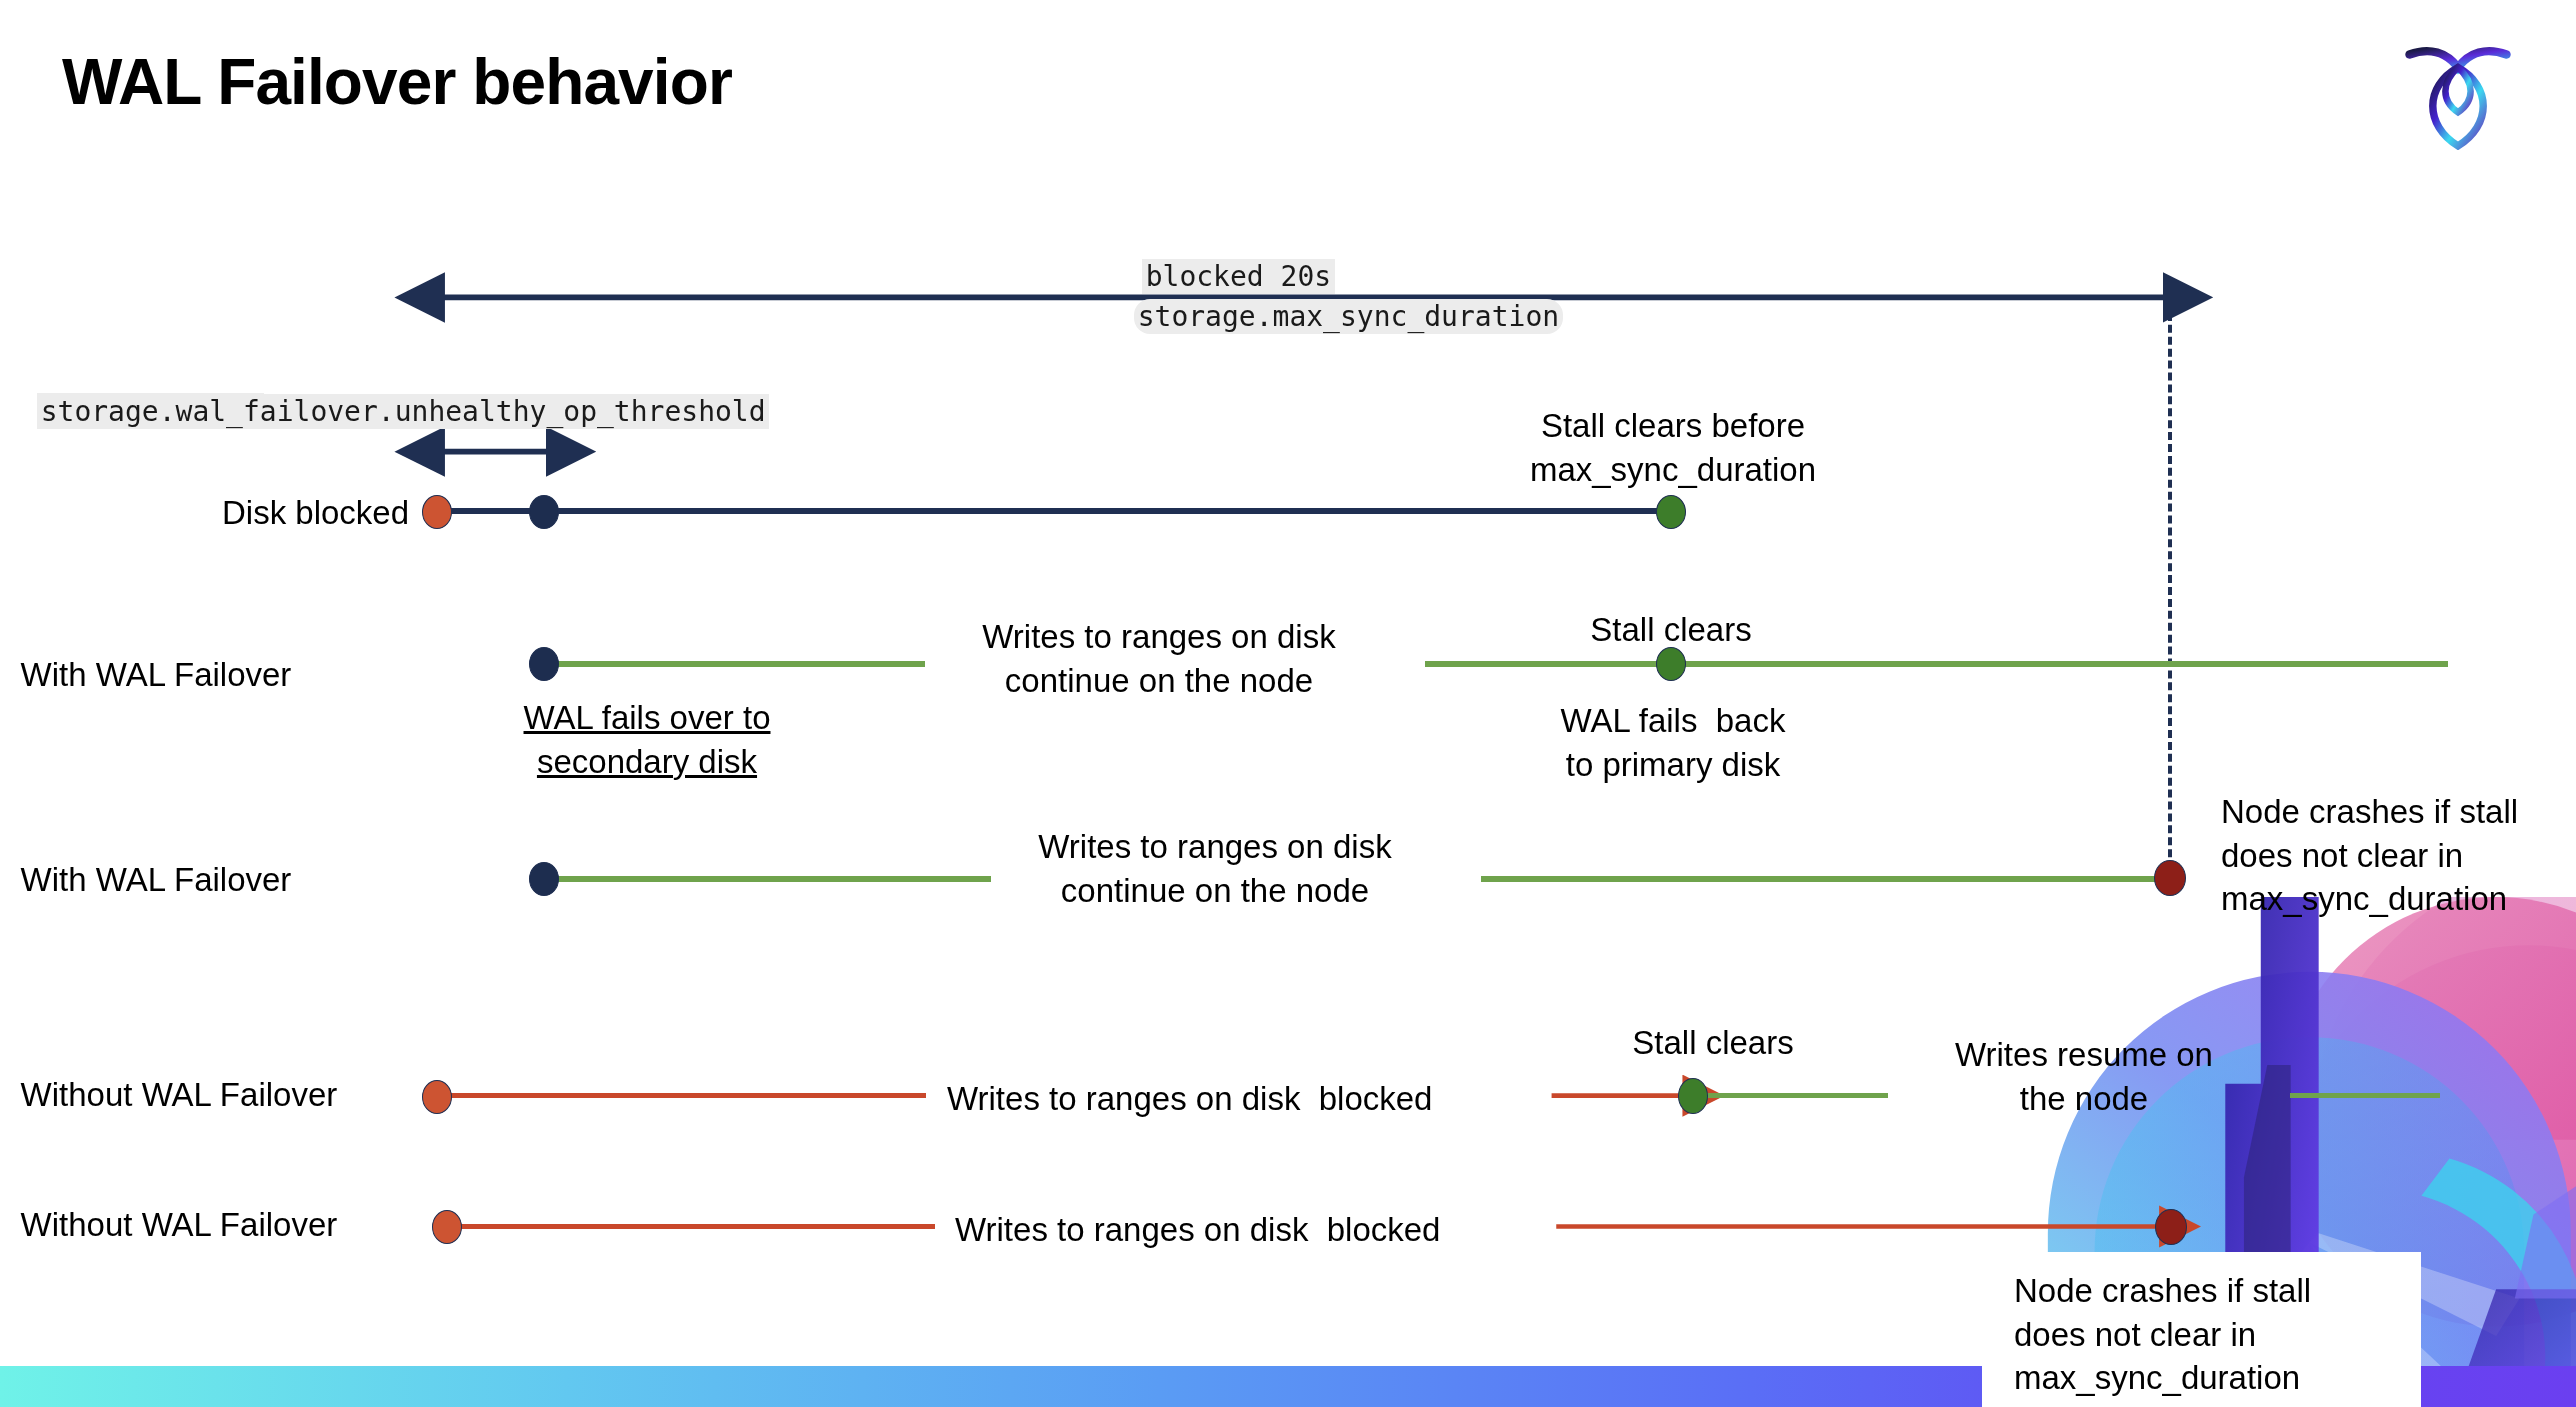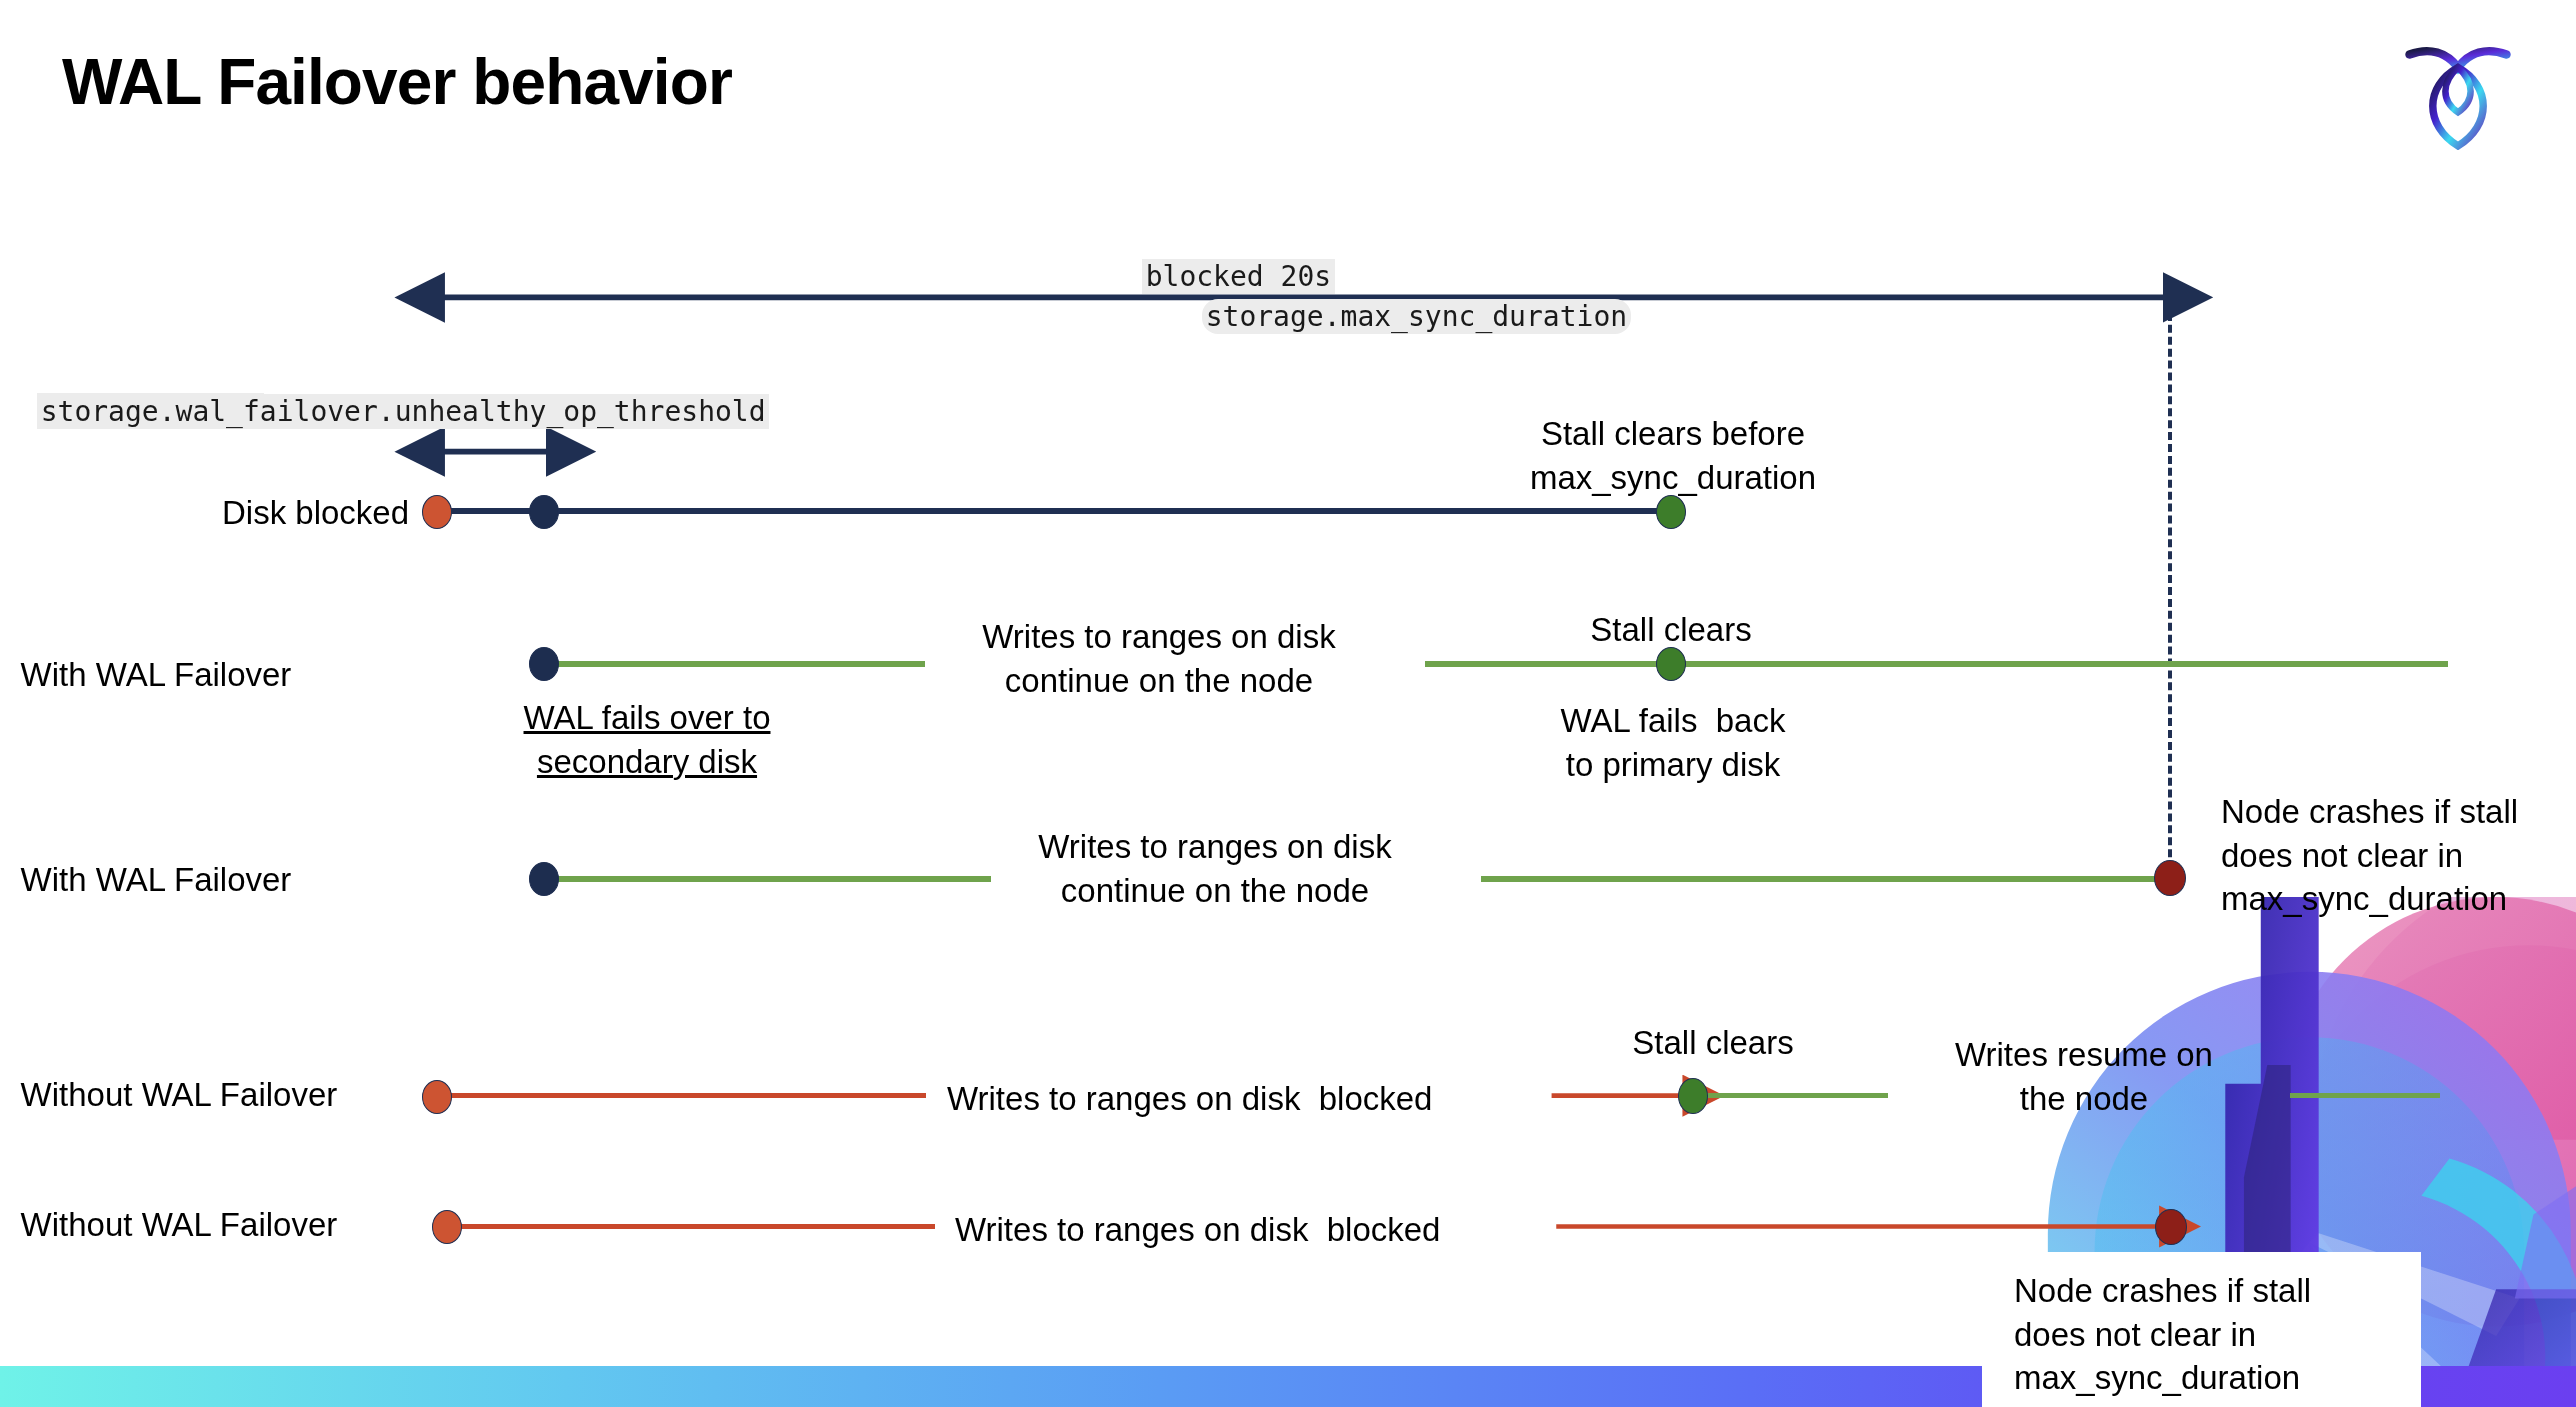--- a/index.html
+++ b/index.html
@@ -200,31 +200,31 @@
     <line x1="470" y1="483" x2="590" y2="483" stroke="#1f2f52" stroke-width="6" marker-start="url(#navy-l)" marker-end="url(#navy-r)"></line>
 
     <line x1="1660" y1="1172" x2="1805" y2="1172" stroke="#c9482b" stroke-width="5" marker-end="url(#or-r)"></line>
 
     <line x1="1665" y1="1312" x2="2315" y2="1312" stroke="#c9482b" stroke-width="5" marker-end="url(#or-r)"></line>
   </svg>
 
   <div class="vdashed" style="left:2168px; top:301px; height:580px;"></div>
 
   <div class="code" style="left:1142px; top:259px;">blocked 20s</div>
-  <div class="code" style="left:1202px; top:299px;border-radius:16px;">storage.max_sync_duration</div>
+  <div class="code" style="left:1134px; top:299px;border-radius:16px;">storage.max_sync_duration</div>
 
   <div class="code" style="left:37px; top:353px;margin-top:40px;">default 100ms</div>
   <div class="code" style="left:37px; top:394px;text-align:right;">storage.wal_failover.unhealthy_op_threshold</div>
 
   <div class="rowlabel" style="left:222px; top:494px;">Disk blocked</div>
   <div class="hline navy" style="left:439px; top:508px; width:1238px;"></div>
   <div class="dot dot-orange" style="left:422px; top:495px; width:30px; height:34px;"></div>
   <div class="dot dot-navy" style="left:529px; top:495px; width:30px; height:34px;"></div>
   <div class="dot dot-green" style="left:1656px; top:495px; width:30px; height:34px;"></div>
-  <div class="txt c" style="left:1486px; top:404px; width:374px;margin-top:8px;">Stall clears before
+  <div class="txt c" style="left:1486px; top:404px; width:374px;">Stall clears before
 max_sync_duration</div>
 
   <div class="rowlabel" style="left:20.6px; top:656px;">With WAL Failover</div>
   <div class="hline green" style="left:542px; top:661px; width:383px;"></div>
   <div class="hline green" style="left:1425px; top:661px; width:1023px;"></div>
   <div class="dot dot-navy" style="left:529px; top:647px; width:30px; height:34px;"></div>
   <div class="dot dot-green" style="left:1656px; top:647px; width:30px; height:34px;"></div>
   <div class="txt c" style="left:944px; top:615px; width:430px;">Writes to ranges on disk
 continue on the node</div>
   <div class="txt c" style="left:1531px; top:608px; width:280px;">Stall clears</div>

